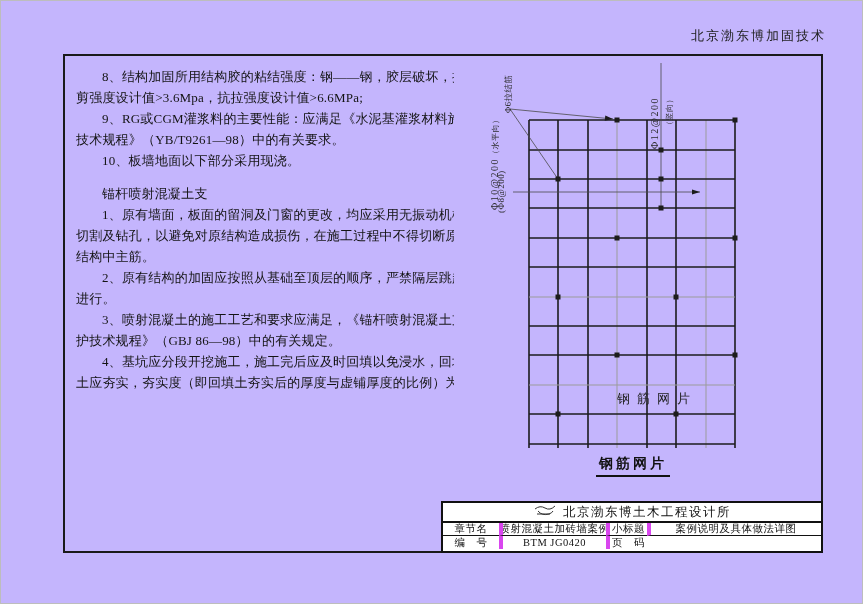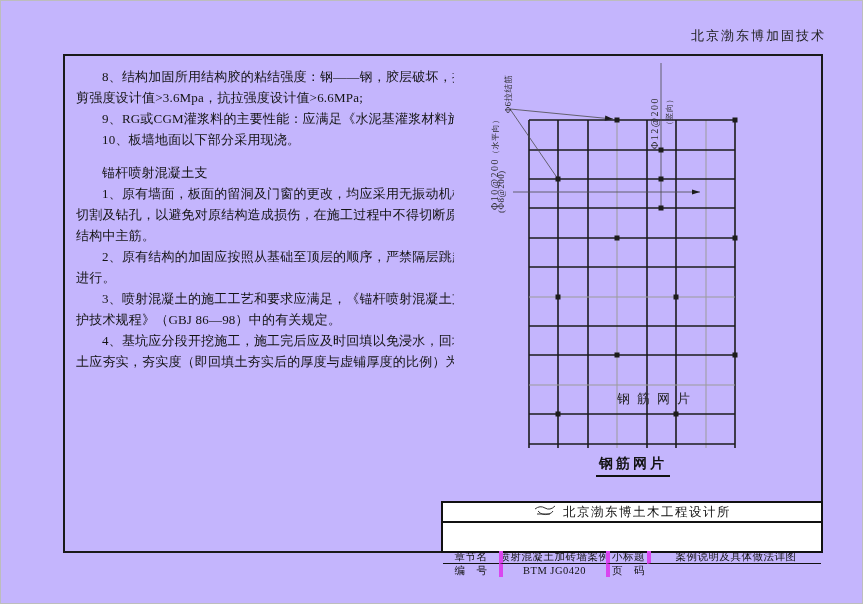--- a/index.html
+++ b/index.html
@@ -64,21 +64,20 @@
   .tb-row1 {
     height: 20px; border-bottom: 2px solid #111;
     display: flex; align-items: center; justify-content: center;
     gap: 6px;
   }
   .tb-company { font-size: 12.5px; letter-spacing: 1.5px; color: #111; white-space: nowrap; }
   .tb-grid {
     display: grid;
     grid-template-columns: 56px 107px 41px 174px;
     grid-auto-rows: 13px;
-    margin-top: 28px;
   }
   .tb-cell {
     display: flex; align-items: center; justify-content: center;
     font-size: 10.5px; color: #111; white-space: nowrap;
     overflow: hidden; border-left: 4px solid #d946ef;
     letter-spacing: 0.5px;
   }
   .tb-cell.first { border-left: none; }
   .tb-cell.rowtop { border-bottom: 1px solid #111; }
   .logo-icon { display: inline-block; }
@@ -89,20 +88,21 @@
 <div class="page">
 
   <div class="header-right">北京渤东博加固技术</div>
 
   <div class="frame"></div>
 
   <div class="notes" id="notes">
       <div class="notes-line indent">8、结构加固所用结构胶的粘结强度：钢——钢，胶层破坏，抗</div>
       <div class="notes-line">剪强度设计值&gt;3.6Mpa，抗拉强度设计值&gt;6.6MPa;</div>
       <div class="notes-line indent">9、RG或CGM灌浆料的主要性能：应满足《水泥基灌浆材料施工</div>
+      <div class="notes-line">技术规程》（YB/T9261—98）中的有关要求。</div>
       <div class="notes-line indent">10、板墙地面以下部分采用现浇。</div>
       <div class="notes-line blank"></div>
       <div class="notes-line indent">锚杆喷射混凝土支</div>
       <div class="notes-line indent">1、原有墙面，板面的留洞及门窗的更改，均应采用无振动机械</div>
       <div class="notes-line">切割及钻孔，以避免对原结构造成损伤，在施工过程中不得切断原</div>
       <div class="notes-line">结构中主筋。</div>
       <div class="notes-line indent">2、原有结构的加固应按照从基础至顶层的顺序，严禁隔层跳越</div>
       <div class="notes-line">进行。</div>
       <div class="notes-line indent">3、喷射混凝土的施工工艺和要求应满足，《锚杆喷射混凝土支</div>
       <div class="notes-line">护技术规程》（GBJ 86—98）中的有关规定。</div>

